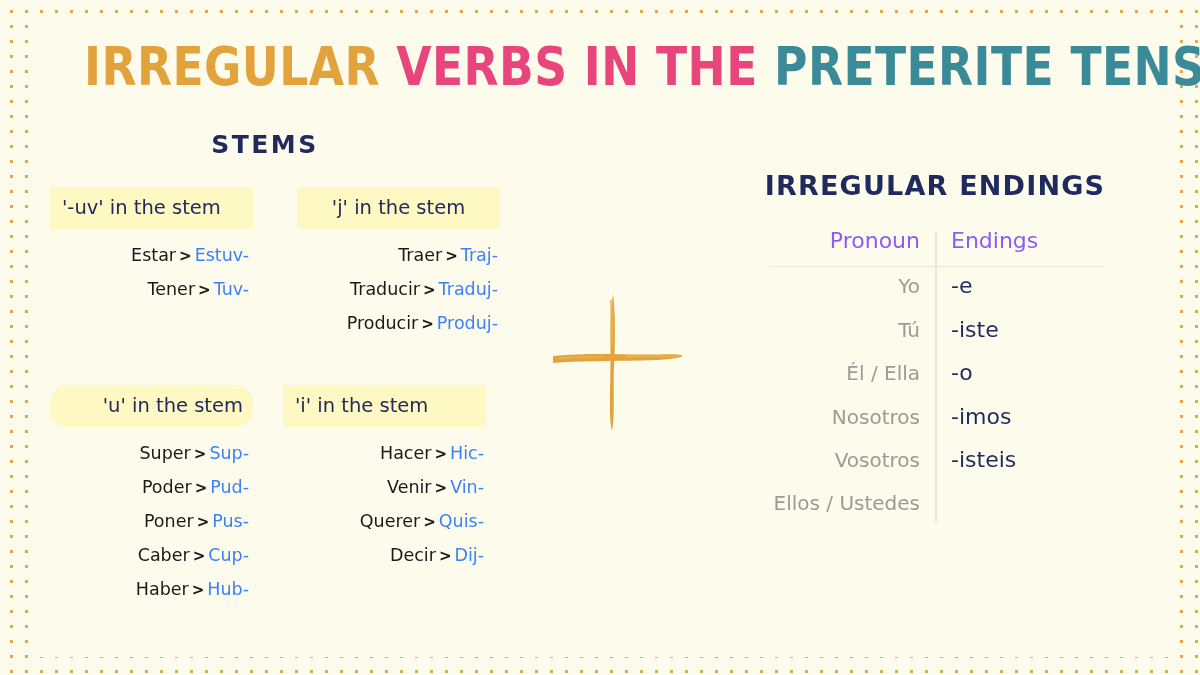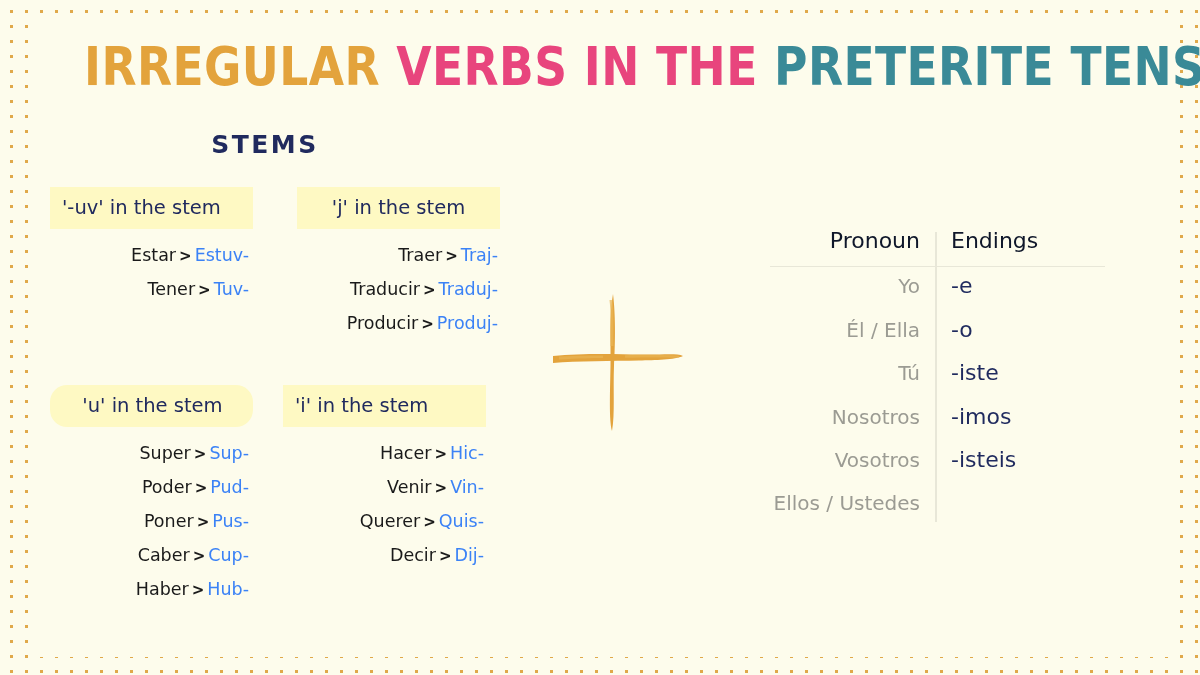--- a/index.html
+++ b/index.html
@@ -90,21 +90,21 @@
   .stem-label {
     background: #fef9c3;
     color: #202a5e;
     font-size: 19.5px;
     padding: 9px 10px 10px 10px;
     text-align: center;
     white-space: nowrap;
   }
   .stem-block.b1 .stem-label { text-align: left; padding-left: 12px; }
   .stem-block.b2 .stem-label { text-align: center; }
-  .stem-block.b3 .stem-label { text-align: center; padding-left: 12px; border-radius: 17px; }
+  .stem-block.b3 .stem-label { text-align: right; padding-left: 12px; border-radius: 17px; }
   .stem-block.b4 .stem-label { text-align: left; padding-left: 12px; }
 
   .stem-list { margin-top: 10px; }
   .stem-row {
     text-align: right;
     padding-right: 4px;
     font-size: 17.5px;
     line-height: 33px;
     white-space: nowrap;
   }
@@ -153,21 +153,21 @@
     white-space: nowrap;
   }
   .et-col-end {
     flex: 1;
     padding-left: 15px;
     font-size: 22px;
     color: #1f2a5e;
     white-space: nowrap;
   }
   .et-head .et-col-pron,
-  .et-head .et-col-end { color: #0f172a; font-size: 22px; }
+  .et-head .et-col-end { color: #8b5cf6; font-size: 22px; }
   .et-head { height: 38px; }
 
   .et-hrule {
     height: 1px;
     background: #e8e7d8;
     width: 335px;
     margin-bottom: 6px;
   }
   .et-vrule {
     position: absolute;
@@ -231,41 +231,42 @@
   <div class="plus-wrap">
     <svg width="145" height="145" viewBox="0 0 145 145">
       <path d="M70 4 C73 28, 72 60, 71 76 C70 100, 72 124, 69 141 C66 130, 67 104, 67.5 76 C68 50, 66 26, 70 4 Z" fill="#e3a33c"></path>
       <path d="M10 66 C38 63, 74 64, 98 64.5 C118 65, 134 63, 140 66 C132 70, 112 70, 96 70.5 C70 71, 34 71, 10 73 Z" fill="#e3a33c"></path>
       <path d="M66.5 10 C68 22, 67.5 40, 67.5 56 L70.5 56 C70.5 40, 71 22, 69.5 10 Z" fill="#eab757" opacity="0.7"></path>
       <path d="M16 66.5 C36 65.5, 50 65.5, 60 65.5 L60 68 C50 68, 34 68.5, 16 69.5 Z" fill="#eab757" opacity="0.6"></path>
       <path d="M82 65.2 C100 64.6, 120 64.8, 136 65.8 L136 67.8 C120 67.2, 100 67.4, 82 67.8 Z" fill="#eab757" opacity="0.6"></path>
     </svg>
   </div>
 
+  <div class="endings-heading">IRREGULAR ENDINGS</div>
 
   <div class="endings-table">
     <div class="et-row et-head">
       <div class="et-col-pron">Pronoun</div>
       <div class="et-col-end">Endings</div>
     </div>
     <div class="et-hrule"></div>
 
     <div class="et-row">
       <div class="et-col-pron">Yo</div>
       <div class="et-col-end">-e</div>
     </div>
     <div class="et-row">
+      <div class="et-col-pron">Tú</div>
+      <div class="et-col-end">-iste</div>
+    </div>
+    <div class="et-row">
       <div class="et-col-pron">Él / Ella</div>
       <div class="et-col-end">-o</div>
     </div>
     <div class="et-row">
-      <div class="et-col-pron">Tú</div>
-      <div class="et-col-end">-iste</div>
-    </div>
-    <div class="et-row">
       <div class="et-col-pron">Nosotros</div>
       <div class="et-col-end">-imos</div>
     </div>
     <div class="et-row">
       <div class="et-col-pron">Vosotros</div>
       <div class="et-col-end">-isteis</div>
     </div>
     <div class="et-row">
       <div class="et-col-pron">Ellos / Ustedes</div>
     </div>

